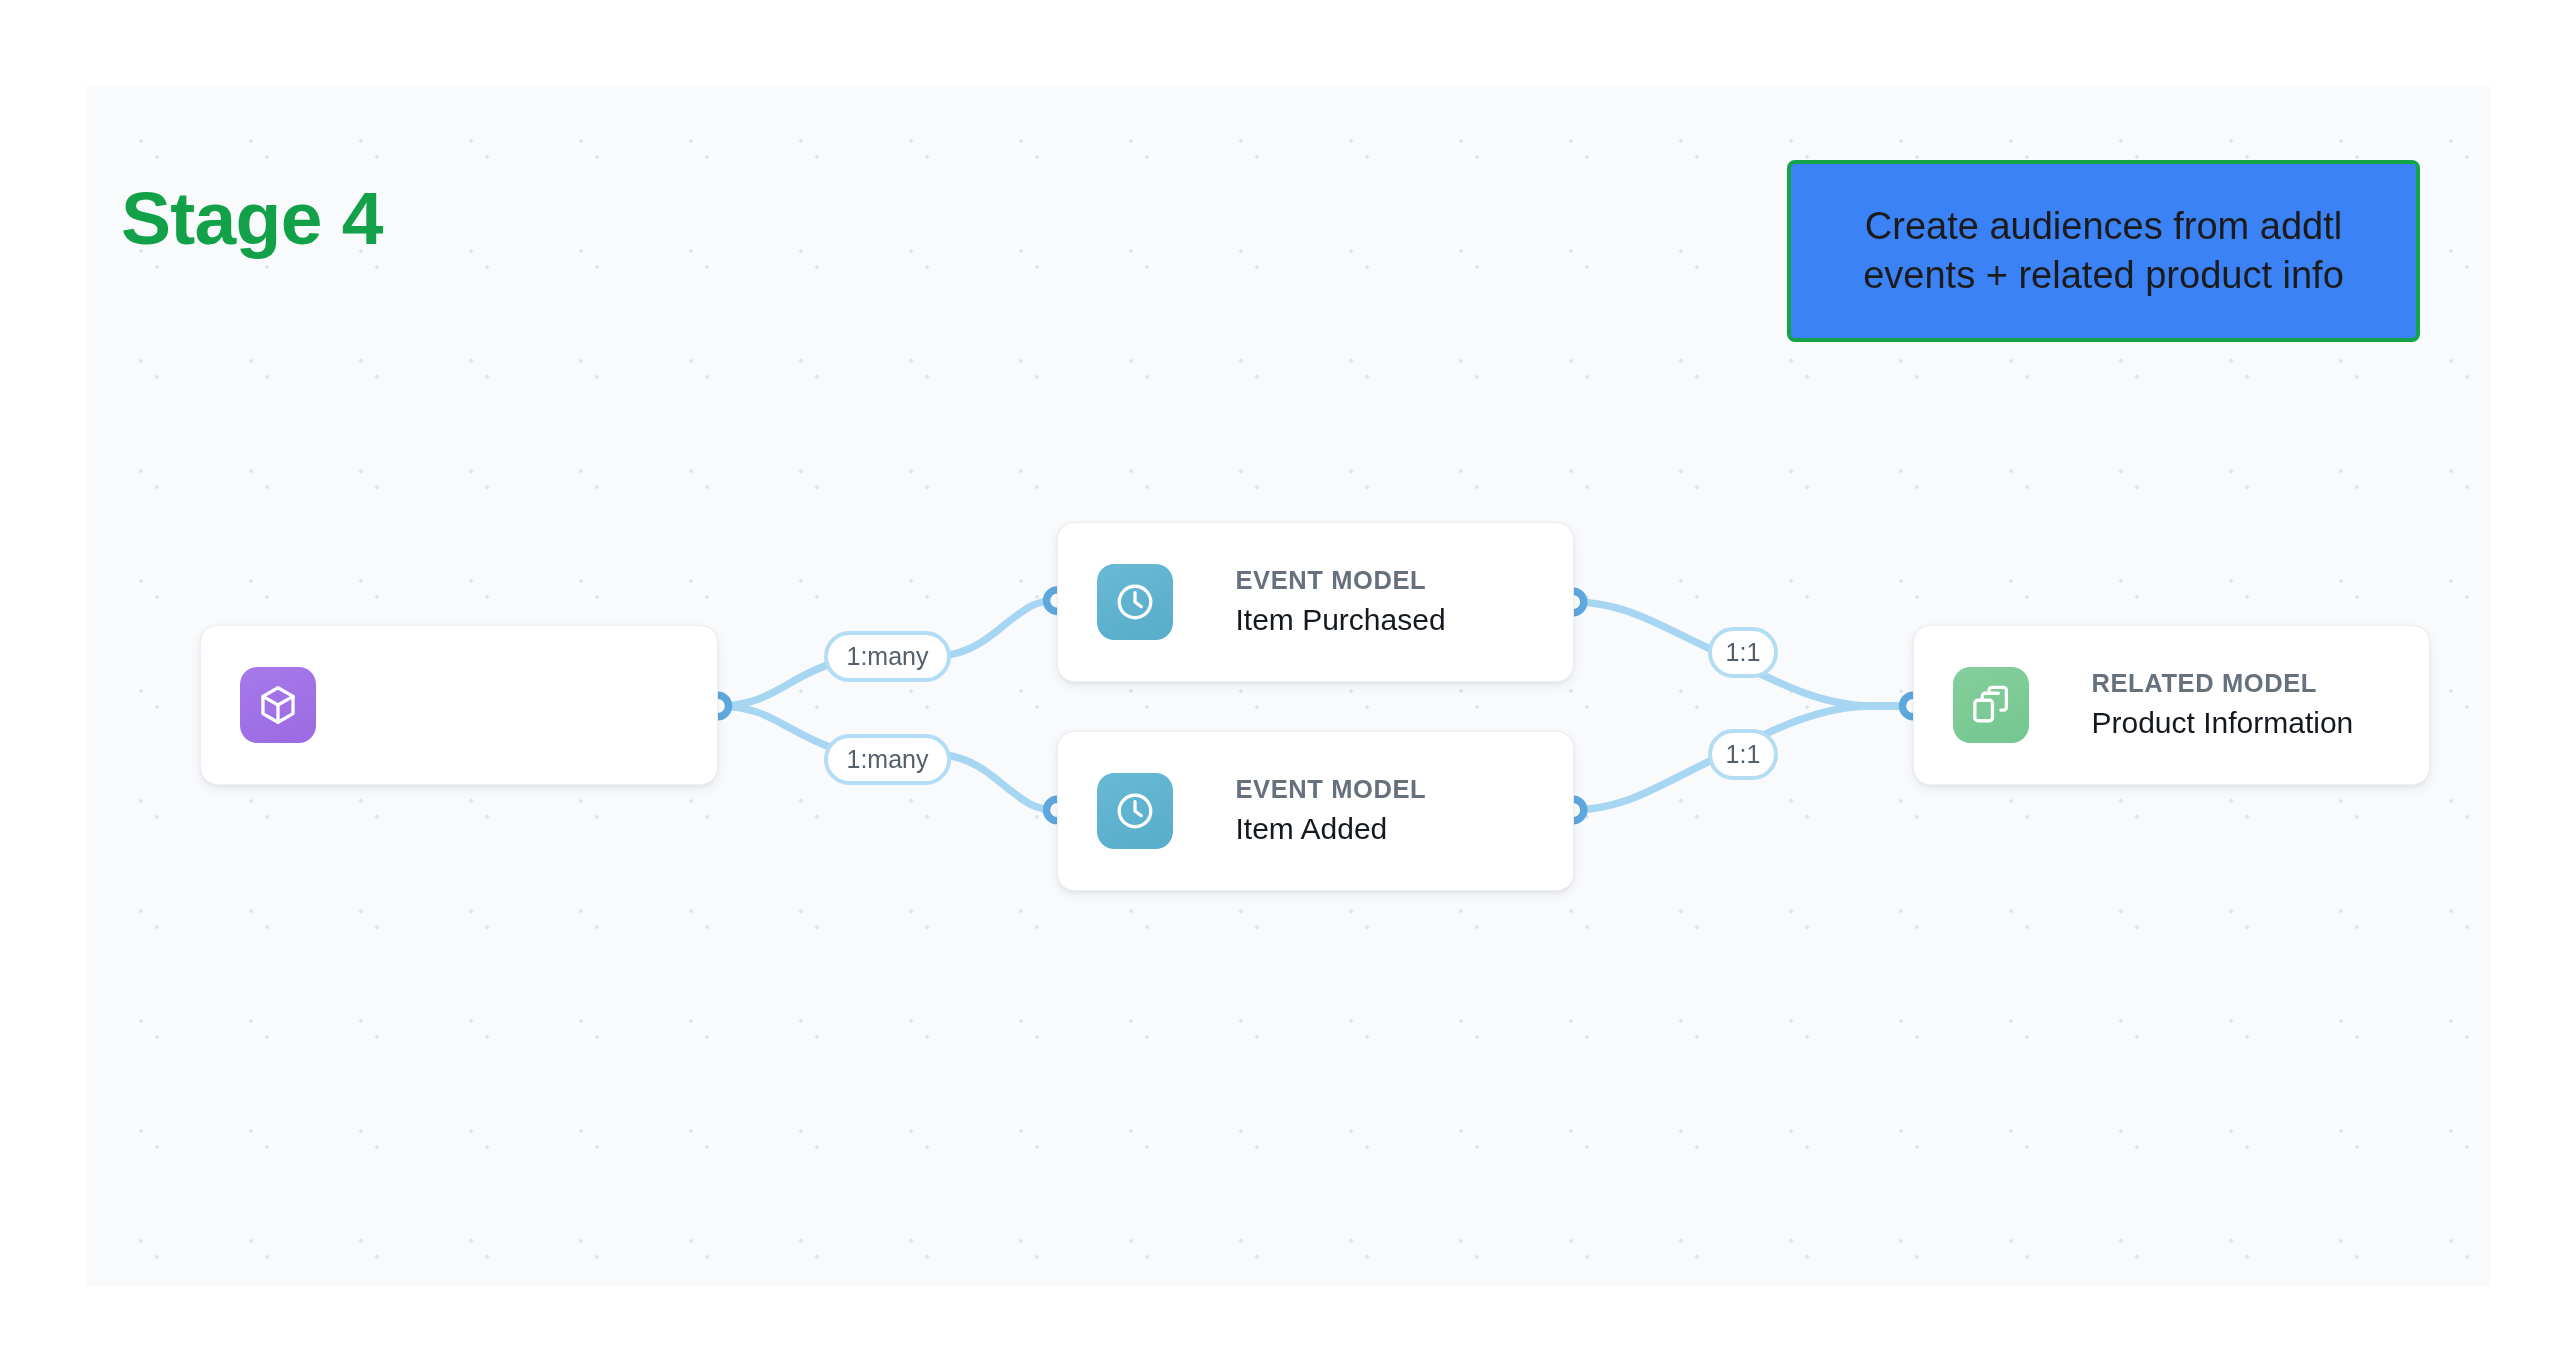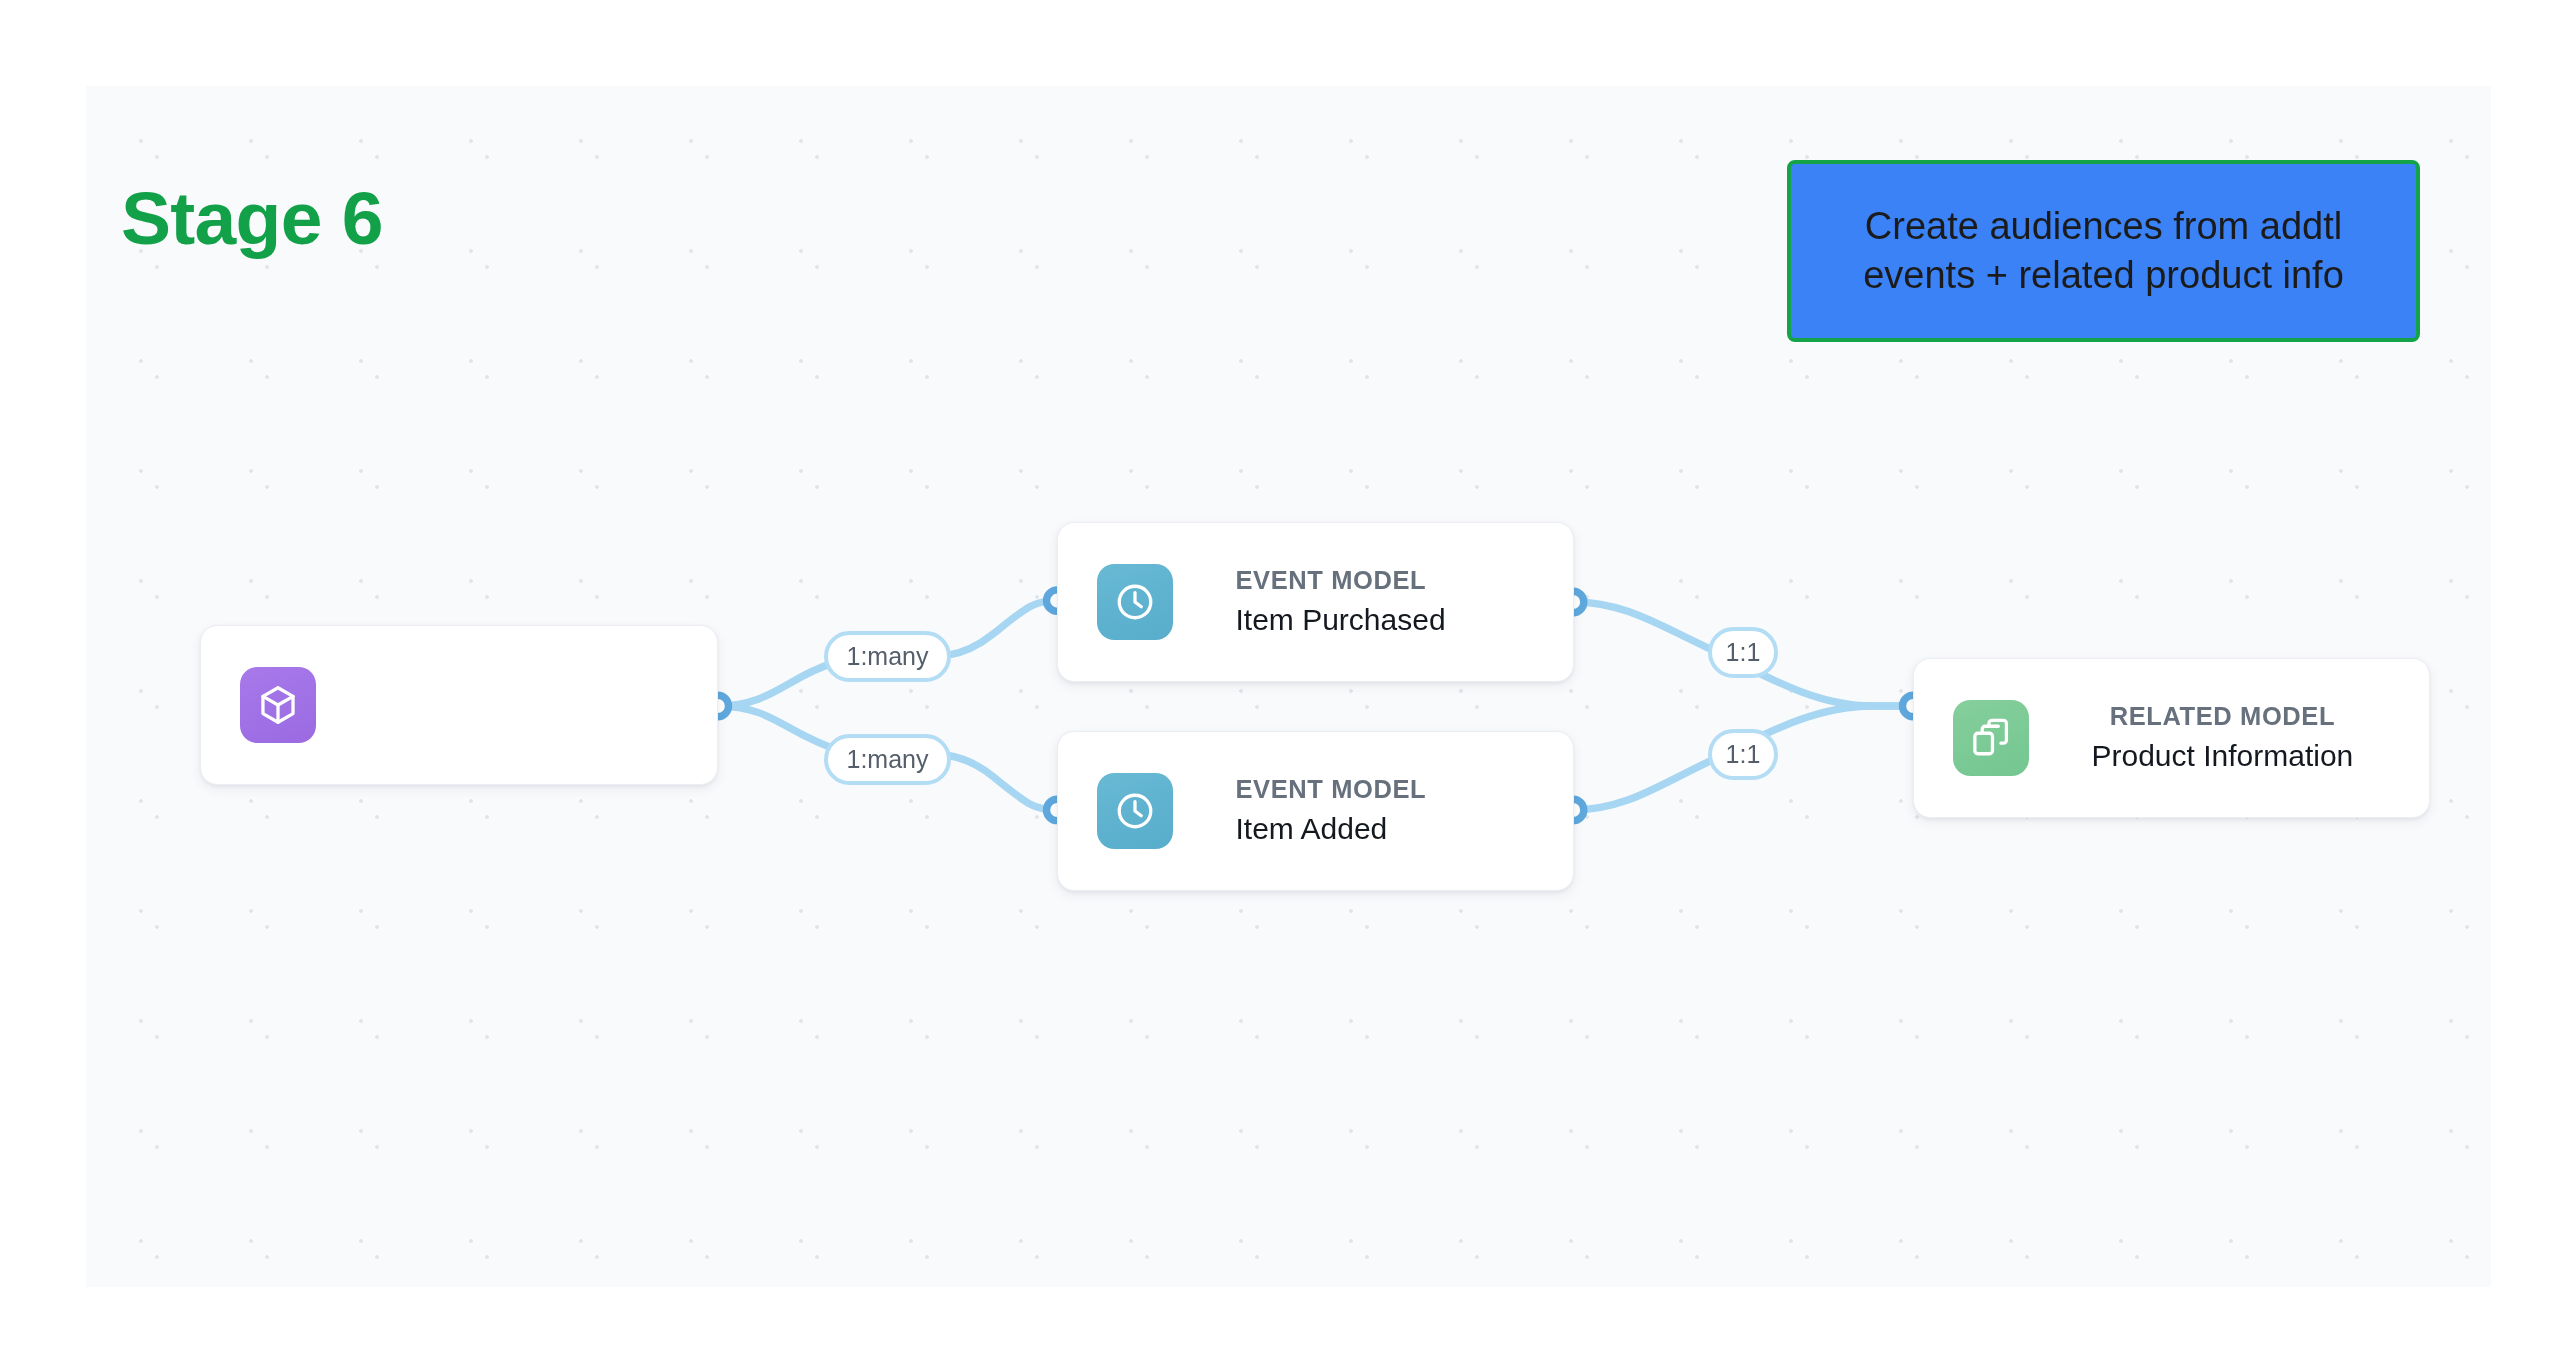--- a/index.html
+++ b/index.html
@@ -130,21 +130,21 @@
     font-size: 30px;
     color: #14181f;
     line-height: 1.3;
     margin-top: 4px;
     white-space: nowrap;
   }
 
   #node-parent  { left: 200px;  top: 625px;  width: 518px;  height: 160px; }
   #node-event-1 { left: 1057px; top: 522px;  width: 517px;  height: 160px; }
   #node-event-2 { left: 1057px; top: 731px; width: 517px;  height: 160px; }
-  #node-related { left: 1913px; top: 658px;  width: 517px;  height: 160px; text-align: center; }
+  #node-related { left: 1913px; top: 625px;  width: 517px;  height: 160px; }
 
   .icon-parent  { background: linear-gradient(160deg, #a779ea 0%, #9b6ae2 100%); }
   .icon-event   { background: linear-gradient(160deg, #68b9d4 0%, #57adcb 100%); }
   .icon-related { background: linear-gradient(160deg, #85cf9c 0%, #74c690 100%); }
 
   
   .rel-pill {
     position: absolute;
     box-sizing: border-box;
     background: #ffffff;
@@ -178,21 +178,21 @@
   <path class="edge-path" d="M 2345 1207 C 2420 1207, 2470 1172, 2545 1136 C 2620 1100, 2700 1052, 2790 1052 C 2830 1052, 2840 1052, 2852 1052"></path>
 
   <circle class="port-ring" cx="1070" cy="1052" r="16"></circle>
   <circle class="port-ring" cx="1576" cy="895" r="16"></circle>
   <circle class="port-ring" cx="2345" cy="897" r="16"></circle>
   <circle class="port-ring" cx="1576" cy="1207" r="16"></circle>
   <circle class="port-ring" cx="2345" cy="1207" r="16"></circle>
   <circle class="port-ring" cx="2852" cy="1052" r="16"></circle>
 </svg>
 
-<div id="stage-title">Stage 6</div>
+<div id="stage-title">Stage 4</div>
 
 <div id="callout">
   <div id="callout-text">Create audiences from addtl events + related product info</div>
 </div>
 
 <div class="node" id="node-parent">
   <div class="node-icon icon-parent">
     <svg width="44" height="44" viewBox="0 0 24 24" fill="none" stroke="#ffffff" stroke-width="1.8" stroke-linecap="round" stroke-linejoin="round">
       <path d="M12 2.6 20.2 7.3v9.4L12 21.4 3.8 16.7V7.3z"></path>
       <path d="M3.8 7.3 12 12l8.2-4.7"></path>

